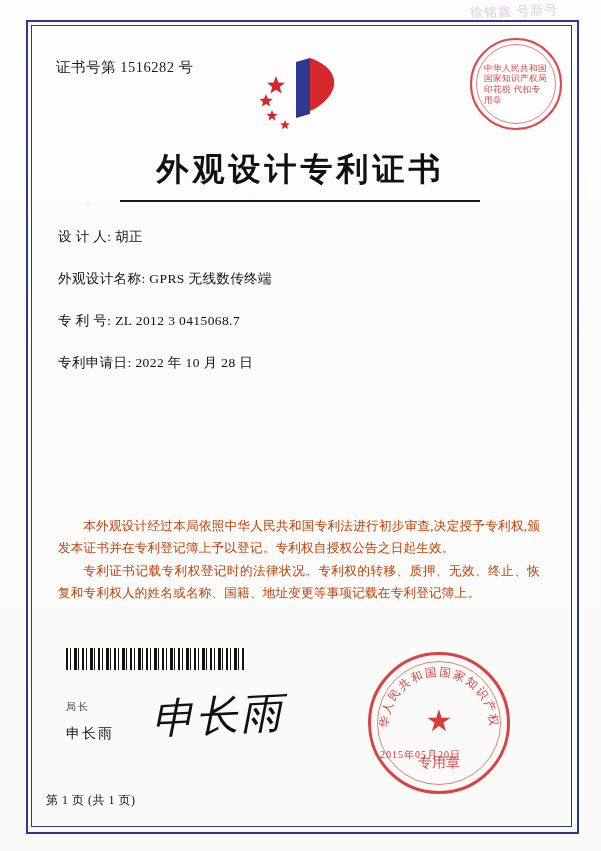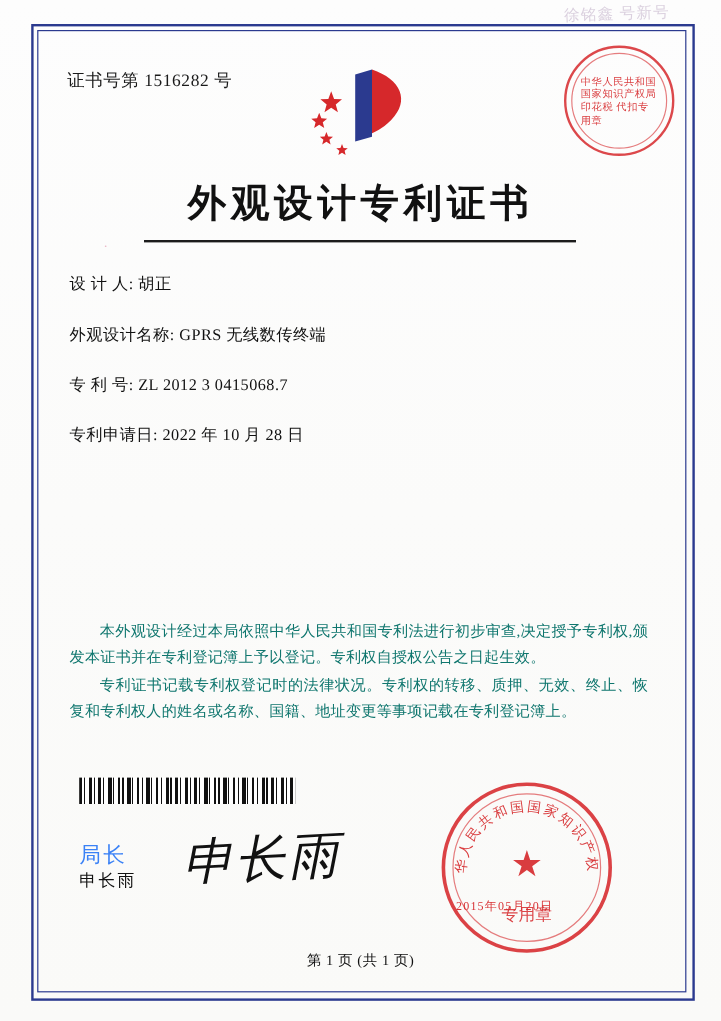--- a/index.html
+++ b/index.html
@@ -148,21 +148,21 @@
   .field .lbl { display:inline-block; }
   .field .val { display:inline-block; }
 
   .body-text {
     position: absolute;
     left: 58px;
     top: 516px;
     width: 482px;
     font-size: 12.6px;
     line-height: 1.72;
-    color: #0f766e;
+    color: #c2410c;
     text-align: justify;
     letter-spacing: .2px;
   }
   .body-text p {
     margin: 0 0 2px 0;
     text-indent: 2em;
   }
 
   
   .barcode {
@@ -176,22 +176,22 @@
         #111 0px, #111 2px, #fff 2px, #fff 4px,
         #111 4px, #111 5px, #fff 5px, #fff 8px,
         #111 8px, #111 11px, #fff 11px, #fff 12px,
         #111 12px, #111 13px, #fff 13px, #fff 16px);
   }
 
   .sign-label {
     position: absolute;
     left: 66px;
     top: 700px;
-    font-size: 18px;
-    color: #3b82f6;
+    font-size: 10px;
+    color: #404040;
     letter-spacing: 2px;
   }
   .sign-name {
     position: absolute;
     left: 66px;
     top: 725px;
     font-size: 14px;
     color: #111;
     letter-spacing: 2px;
   }
@@ -268,24 +268,24 @@
     font-size: 10px;
     letter-spacing: 1px;
     opacity: .95;
     white-space: nowrap;
   }
 
   .footer {
     position: absolute;
     left: 0; right: 0;
     top: 792px;
-    text-align: center;
     font-size: 12px;
     color: #111;
     letter-spacing: .5px;
+    padding-left: 46px;
   }
 
   .pink-mark {
     position: absolute;
     left: 86px;
     top: 198px;
     width: 16px;
     height: 10px;
     color: #e7a9bb;
     font-size: 12px;

